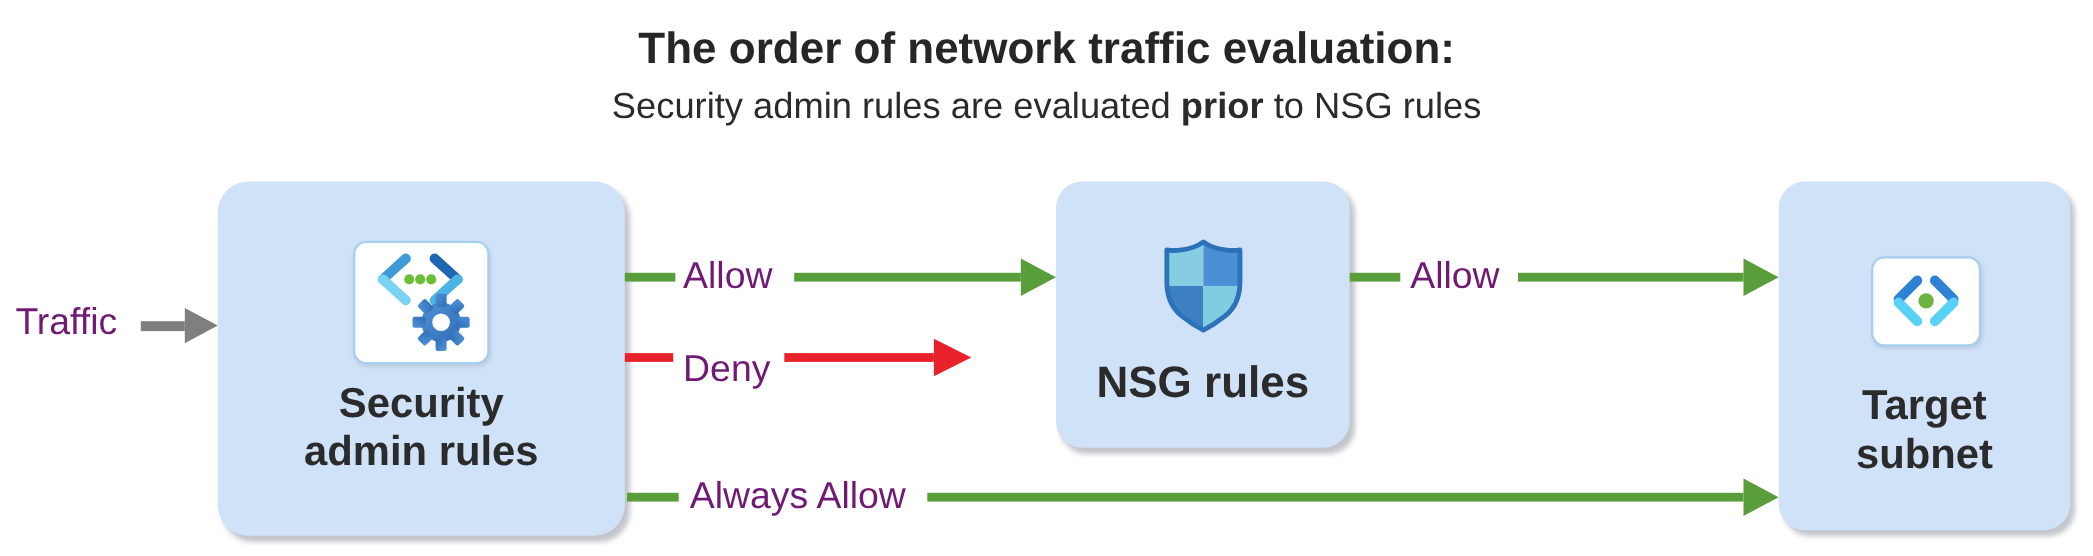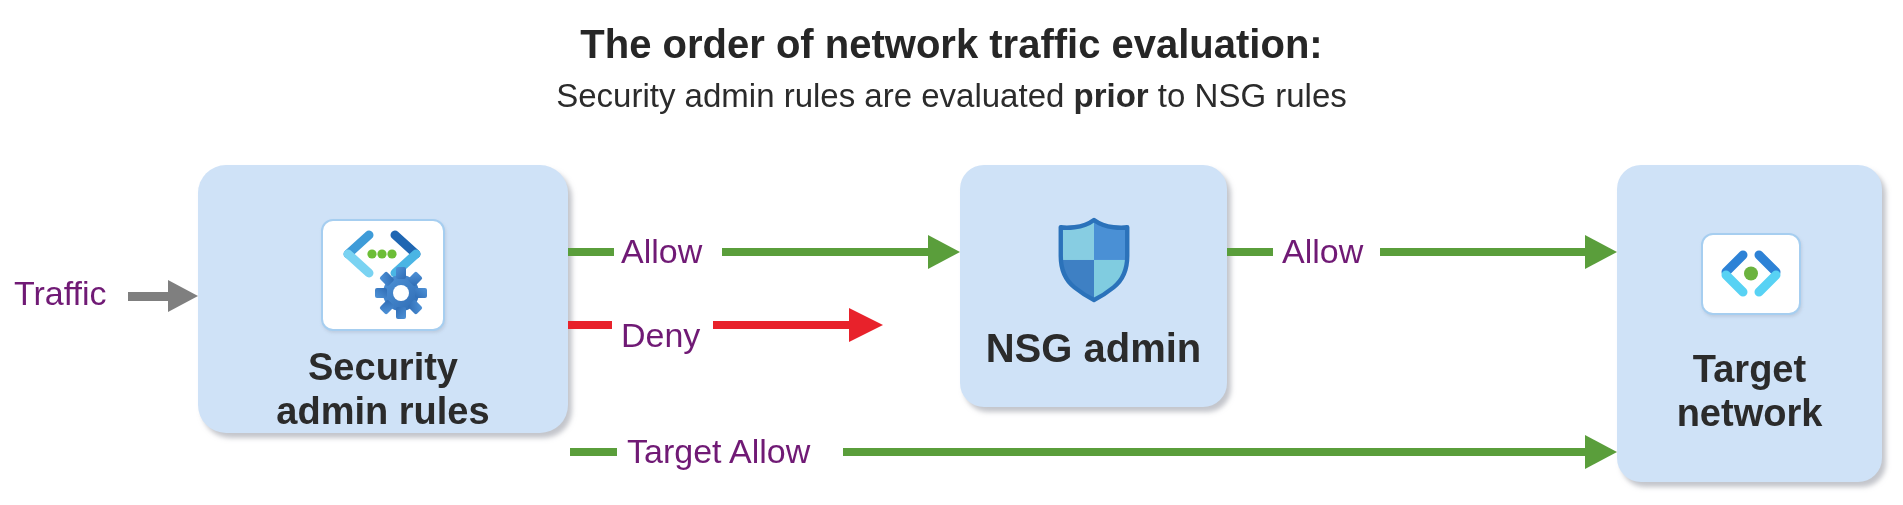--- a/index.html
+++ b/index.html
@@ -8,21 +8,21 @@
 
   
   .header{position:absolute;left:0;top:22px;width:100%;text-align:center;color:#262626;}
   .title{font-size:40px;font-weight:bold;letter-spacing:0;}
   .subtitle{font-size:33px;margin-top:10px;color:#2b2b2b;}
   .subtitle b{font-weight:bold;}
 
   
   .node{position:absolute;background:var(--box_blue);border-radius:28px;
         box-shadow:4px 5px 5px rgba(145,150,160,0.55);}
-  #node-security{left:198px;top:165px;width:370px;height:268px;}
+  #node-security{left:198px;top:165px;width:370px;height:322px;}
   #node-nsg{left:960px;top:165px;width:267px;height:242px;border-radius:24px;}
   #node-target{left:1617px;top:165px;width:265px;height:317px;border-radius:24px;}
 
   .node-label{position:absolute;left:0;width:100%;text-align:center;font-weight:bold;
               color:#2b2b2b;white-space:pre-line;line-height:1.16;}
   #node-security .node-label{top:180px;font-size:38px;}
   #node-nsg .node-label{top:160px;font-size:40px;}
   #node-target .node-label{top:182px;font-size:38px;}
 
   .icon-card{position:absolute;background:#ffffff;border:2px solid #a6cef0;border-radius:12px;
@@ -128,44 +128,44 @@
         </defs>
         <g clip-path="url(#shieldClip)">
           <rect x="5" y="4" width="34" height="42" fill="#87cde2"></rect>
           <rect x="39" y="4" width="34" height="42" fill="#4a90d5"></rect>
           <rect x="5" y="46" width="34" height="44" fill="#3e80c4"></rect>
           <rect x="39" y="46" width="34" height="44" fill="#80cce0"></rect>
         </g>
         <path d="M39,5 Q31,11 19,12.5 Q10.5,13.5 5,12.5 L5,42 Q5,63 19,74 Q29,82 39,87 Q49,82 59,74 Q73,63 73,42 L73,12.5 Q67.5,13.5 59,12.5 Q47,11 39,5 Z" fill="none" stroke="#2b72ba" stroke-width="4.5" stroke-linejoin="round"></path>
       </svg>
     </div>
-    <div class="node-label">NSG admin</div>
+    <div class="node-label">NSG rules</div>
   </div>
 
   <div class="seg green" style="left:1227px;top:248px;width:46px;"></div>
   <span class="flow-label" style="left:1282px;top:232px;">Allow</span>
   <div class="arrow green" style="left:1380px;top:235px;">
     <div class="line" style="width:205px;"></div>
     <div class="head"></div>
   </div>
 
   <div class="seg green" style="left:570px;top:448px;width:47px;"></div>
-  <span class="flow-label" style="left:627px;top:432px;">Target Allow</span>
+  <span class="flow-label" style="left:627px;top:432px;">Always Allow</span>
   <div class="arrow green" style="left:843px;top:435px;">
     <div class="line" style="width:742px;"></div>
     <div class="head"></div>
   </div>
 
   <div class="node" id="node-target">
     <div class="icon-card">
       <svg width="66" height="54" viewBox="0 0 66 54">
         <line x1="25" y1="8" x2="8" y2="25" stroke="#2d82d6" stroke-width="9" stroke-linecap="round"></line>
         <line x1="8" y1="28" x2="25" y2="45" stroke="#58d2f4" stroke-width="9" stroke-linecap="round"></line>
         <line x1="41" y1="8" x2="58" y2="25" stroke="#2d82d6" stroke-width="9" stroke-linecap="round"></line>
         <line x1="58" y1="28" x2="41" y2="45" stroke="#58d2f4" stroke-width="9" stroke-linecap="round"></line>
         <circle cx="33" cy="26.5" r="7" fill="#6cb33f"></circle>
       </svg>
     </div>
     <div class="node-label">Target
-network</div>
+subnet</div>
   </div>
 
 </div>
 
 </body></html>

